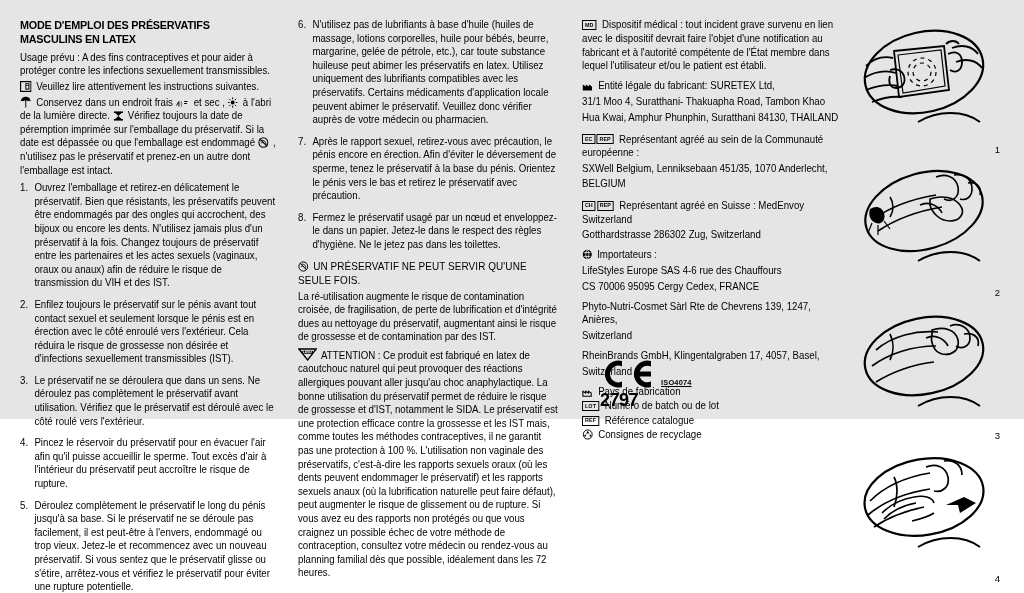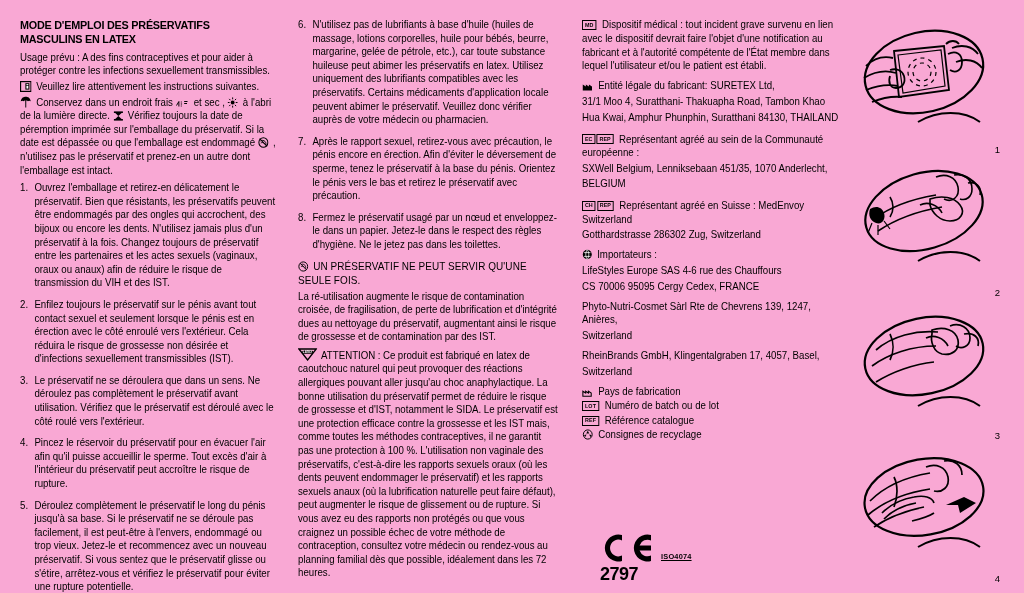--- a/index.html
+++ b/index.html
@@ -10,22 +10,22 @@
   body {
     width: 1024px;
     height: 593px;
     font-family: "Liberation Sans", sans-serif;
     color: #000000;
     overflow: hidden;
   }
   #page {
     position: relative;
     width: 1024px;
-    height: 593px;
-    background: #f9a8d4;
+    height: 419px;
+    background: #e5e5e5;
     box-sizing: border-box;
     padding: 18px 14px 10px 20px;
     display: flex;
     flex-direction: row;
     align-items: flex-start;
   }
   .col {
     box-sizing: border-box;
   }
   .col-1 { width: 285px; padding-right: 12px; }

